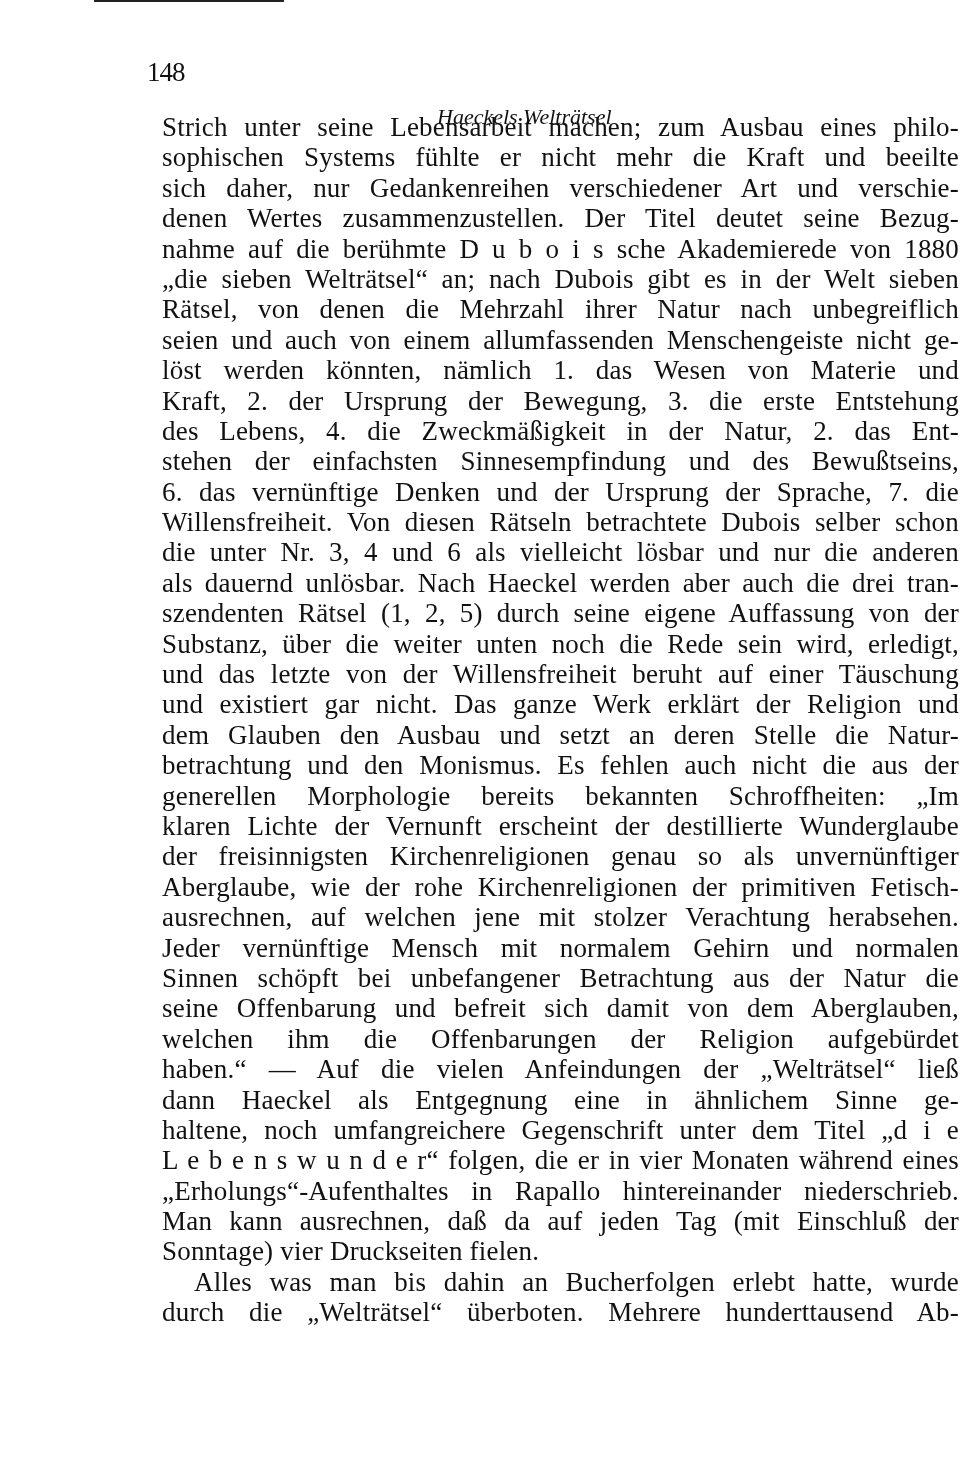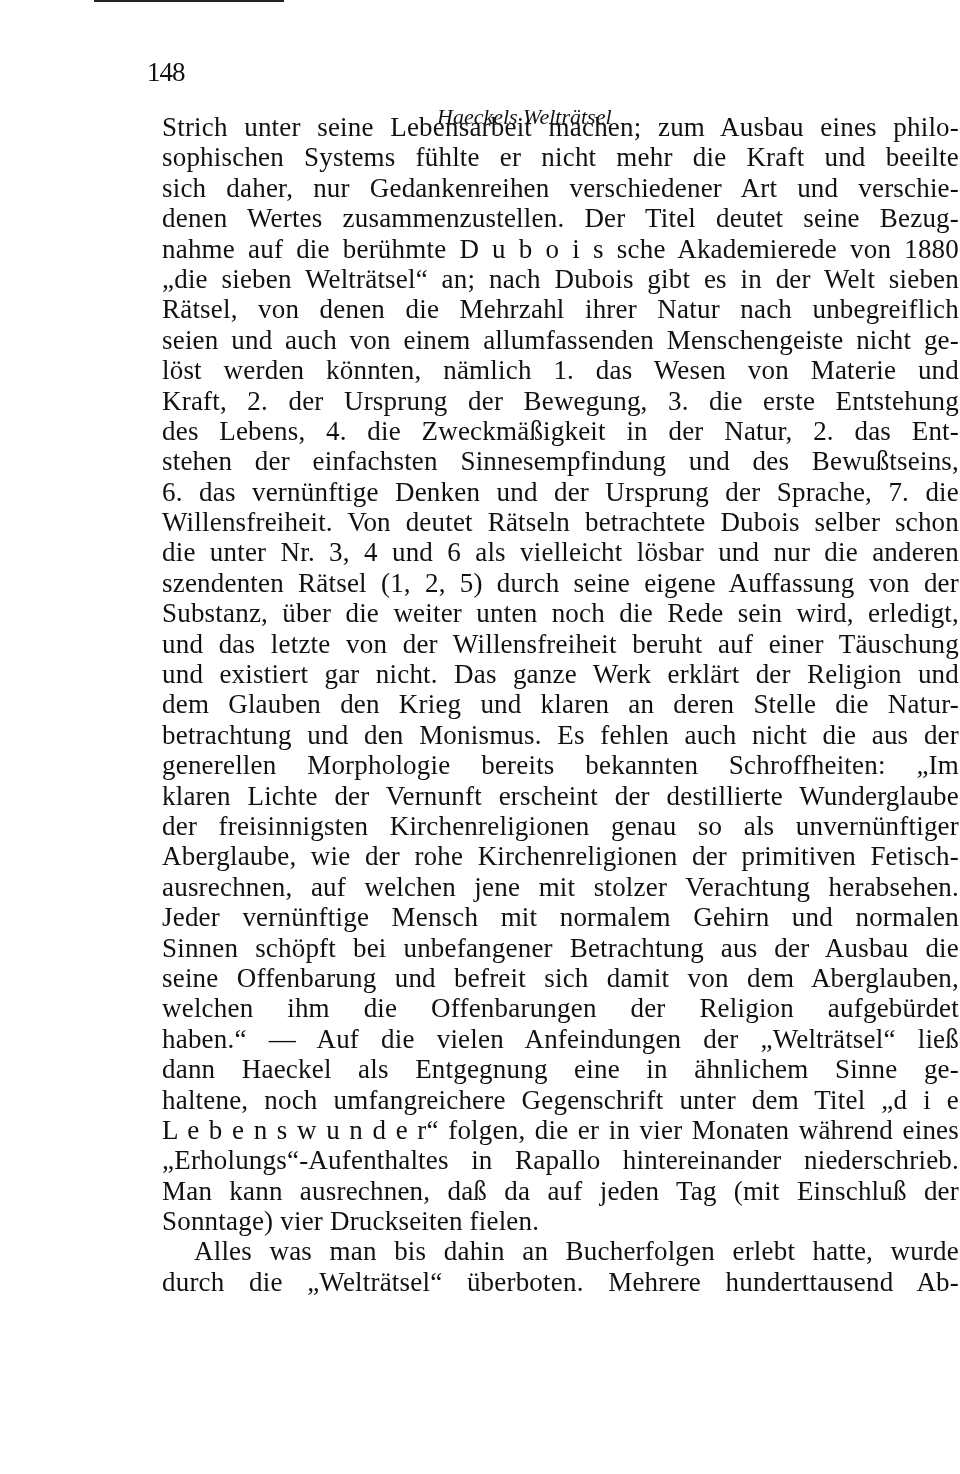--- a/index.html
+++ b/index.html
@@ -91,35 +91,36 @@
     <span class="line">denen Wertes zusammenzustellen. Der Titel deutet seine Bezug-</span>
     <span class="line">nahme auf die berühmte D u b o i s sche Akademierede von 1880</span>
     <span class="line">„die sieben Welträtsel“ an; nach Dubois gibt es in der Welt sieben</span>
     <span class="line">Rätsel, von denen die Mehrzahl ihrer Natur nach unbegreiflich</span>
     <span class="line">seien und auch von einem allumfassenden Menschengeiste nicht ge-</span>
     <span class="line">löst werden könnten, nämlich 1. das Wesen von Materie und</span>
     <span class="line">Kraft, 2. der Ursprung der Bewegung, 3. die erste Entstehung</span>
     <span class="line">des Lebens, 4. die Zweckmäßigkeit in der Natur, 2. das Ent-</span>
     <span class="line">stehen der einfachsten Sinnesempfindung und des Bewußtseins,</span>
     <span class="line">6. das vernünftige Denken und der Ursprung der Sprache, 7. die</span>
-    <span class="line">Willensfreiheit. Von deutet Rätseln betrachtete Dubois selber schon</span>
+    <span class="line">Willensfreiheit. Von diesen Rätseln betrachtete Dubois selber schon</span>
     <span class="line">die unter Nr. 3, 4 und 6 als vielleicht lösbar und nur die anderen</span>
+    <span class="line">als dauernd unlösbar. Nach Haeckel werden aber auch die drei tran-</span>
     <span class="line">szendenten Rätsel (1, 2, 5) durch seine eigene Auffassung von der</span>
     <span class="line">Substanz, über die weiter unten noch die Rede sein wird, erledigt,</span>
     <span class="line">und das letzte von der Willensfreiheit beruht auf einer Täuschung</span>
     <span class="line">und existiert gar nicht. Das ganze Werk erklärt der Religion und</span>
-    <span class="line">dem Glauben den Krieg und klaren an deren Stelle die Natur-</span>
+    <span class="line">dem Glauben den Ausbau und setzt an deren Stelle die Natur-</span>
     <span class="line">betrachtung und den Monismus. Es fehlen auch nicht die aus der</span>
     <span class="line">generellen Morphologie bereits bekannten Schroffheiten: „Im</span>
     <span class="line">klaren Lichte der Vernunft erscheint der destillierte Wunderglaube</span>
     <span class="line">der freisinnigsten Kirchenreligionen genau so als unvernünftiger</span>
     <span class="line">Aberglaube, wie der rohe Kirchenreligionen der primitiven Fetisch-</span>
     <span class="line">ausrechnen, auf welchen jene mit stolzer Verachtung herabsehen.</span>
     <span class="line">Jeder vernünftige Mensch mit normalem Gehirn und normalen</span>
-    <span class="line">Sinnen schöpft bei unbefangener Betrachtung aus der Ausbau die</span>
+    <span class="line">Sinnen schöpft bei unbefangener Betrachtung aus der Natur die</span>
     <span class="line">seine Offenbarung und befreit sich damit von dem Aberglauben,</span>
     <span class="line">welchen ihm die Offenbarungen der Religion aufgebürdet</span>
     <span class="line">haben.“ — Auf die vielen Anfeindungen der „Welträtsel“ ließ</span>
     <span class="line">dann Haeckel als Entgegnung eine in ähnlichem Sinne ge-</span>
     <span class="line">haltene, noch umfangreichere Gegenschrift unter dem Titel „d i e</span>
     <span class="line">L e b e n s w u n d e r“ folgen, die er in vier Monaten während eines</span>
     <span class="line">„Erholungs“-Aufenthaltes in Rapallo hintereinander niederschrieb.</span>
     <span class="line">Man kann ausrechnen, daß da auf jeden Tag (mit Einschluß der</span>
     <span class="line last">Sonntage) vier Druckseiten fielen.</span>
   </div>

